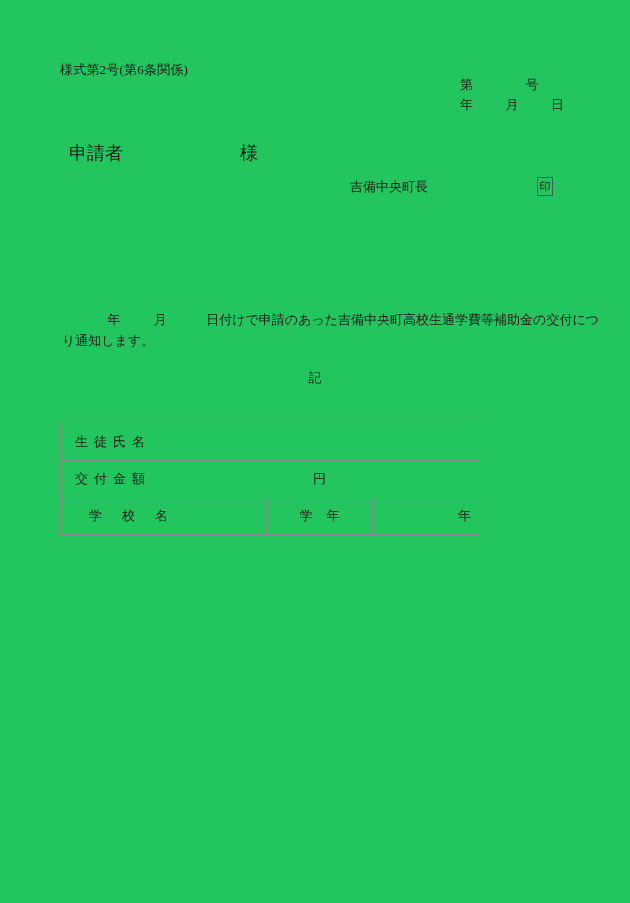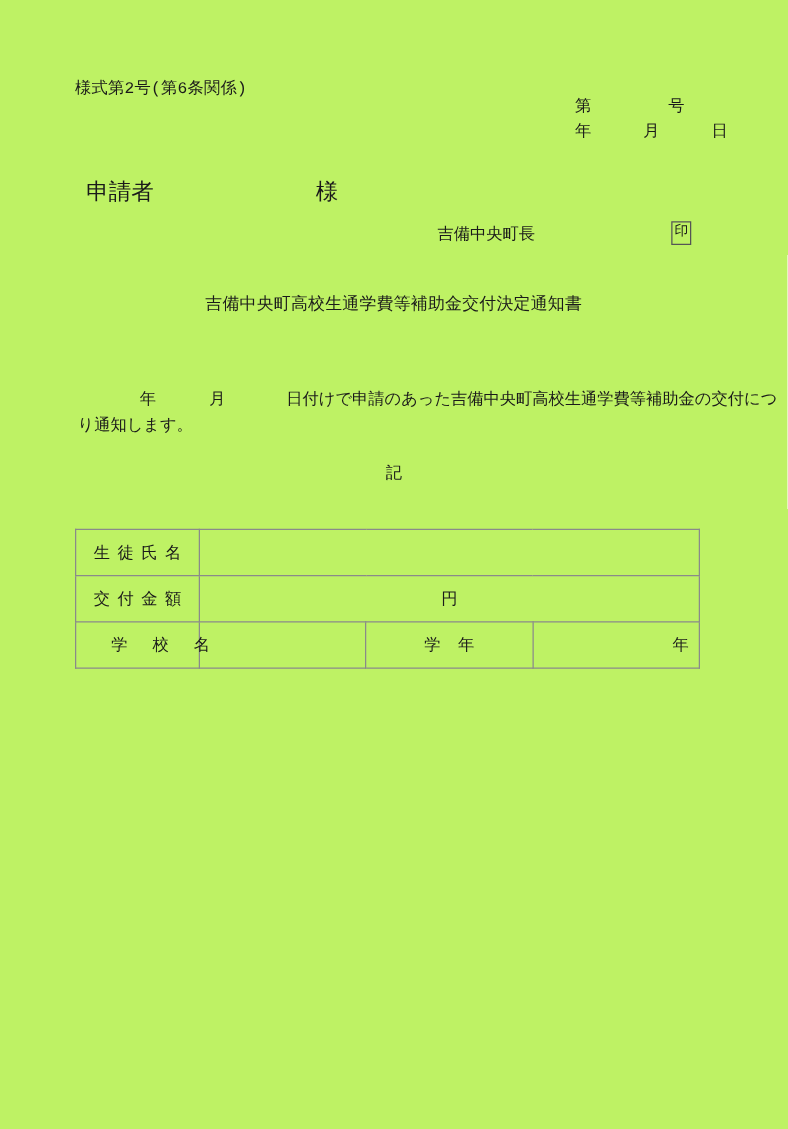--- a/index.html
+++ b/index.html
@@ -8,23 +8,22 @@
     background: #ffffff;
   }
   body {
     font-family: "Liberation Serif", "DejaVu Serif", serif;
     color: #1a1a1a;
   }
   #page {
     position: relative;
     width: 630px;
     height: 903px;
-    background: #bef264;
+    background: #22c55e;
     overflow: hidden;
-    font-family: Liberation Mono, monospace;
   }
 
   
   .abs { position: absolute; white-space: nowrap; }
 
   
   #form-number {
     left: 60px;
     top: 61px;
     font-size: 13px;
@@ -100,21 +99,21 @@
     width: 630px;
     text-align: center;
     font-size: 13px;
   }
 
   
   #info-table {
     position: absolute;
     left: 60px;
     top: 423px;
-    width: 500px;
+    width: 420px;
     border-collapse: collapse;
     table-layout: fixed;
     font-size: 13px;
   }
   #info-table td {
     border: 1px solid #8a8a8a;
     padding: 0 8px;
     vertical-align: middle;
     height: 36px;
   }
@@ -161,21 +160,20 @@
 
   <div class="abs" id="addressee-line">
     <span>申請者</span>
     <span class="gap-name"></span>
     <span>様</span>
   </div>
 
   <div class="abs" id="issuer-line">吉備中央町長</div>
   <div id="seal-box">印</div>
 
-  <div class="abs" id="doc-title">吉備中央町高校生通学費等補助金交付決定通知書</div>
 
   <div id="body-text">
     <span class="line">
       <span class="indent"></span>
       <span>年</span>
       <span class="gap-sm"></span>
       <span>月</span>
       <span class="gap-md"></span>
       <span>日付けで申請のあった吉備中央町高校生通学費等補助金の交付につ</span>
     </span>

